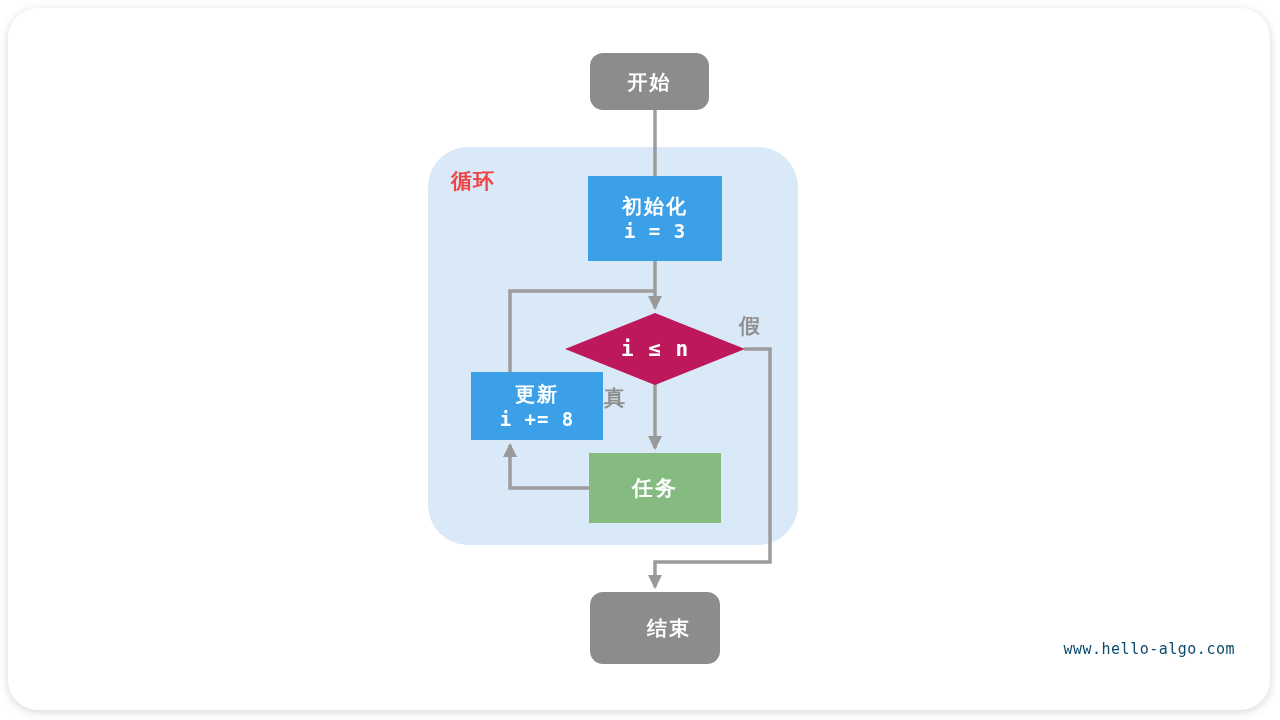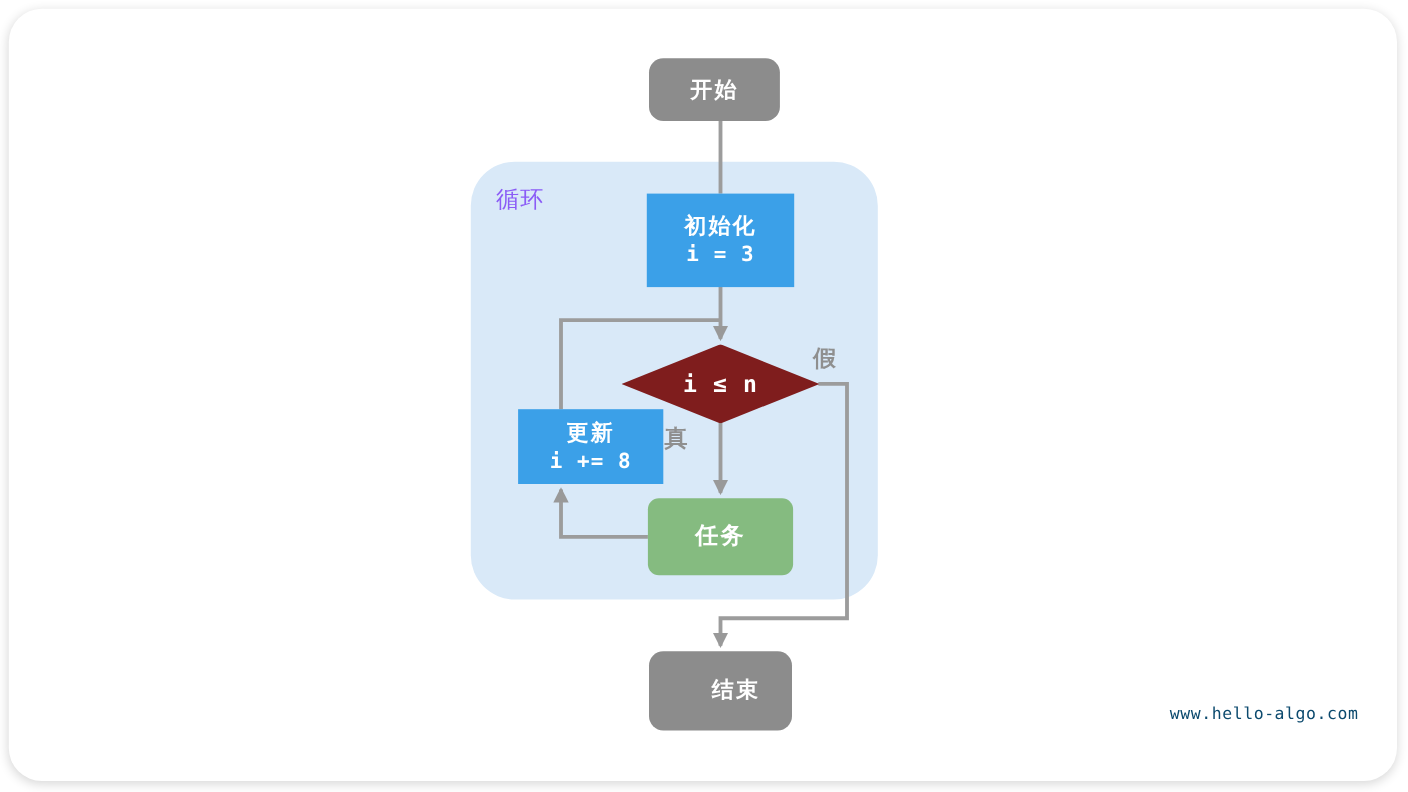--- a/index.html
+++ b/index.html
@@ -27,23 +27,23 @@
   .loop-container {
     position: absolute;
     left: 428px; top: 147px;
     width: 370px; height: 398px;
     background: #d9e9f8;
     border-radius: 40px;
   }
   .loop-label {
     position: absolute;
     left: 451px; top: 167px;
-    color: #8b5cf6;
+    color: #ef4444;
     font-size: 21px;
-    font-weight: 400;
+    font-weight: 700;
     letter-spacing: 1px;
   }
   .connectors {
     position: absolute;
     left: 0; top: 0;
     width: 1280px; height: 720px;
   }
   .node {
     position: absolute;
     display: flex;
@@ -73,27 +73,26 @@
   }
   .node-start { left: 590px; top: 53px;  width: 119px; height: 57px; }
   .node-end   { left: 590px; top: 592px; width: 130px; height: 72px; padding-left: 28px; }
   .process { background: #3ba0e8; }
   .node-init   { left: 588px; top: 176px; width: 134px; height: 85px; }
   .node-update { left: 444px; top: 372px; width: 132px; height: 68px; margin-left: 27px; }
   .node-task {
     left: 589px; top: 453px;
     width: 132px; height: 70px;
     background: #85bb80;
-    border-radius: 10px;
   }
   .node-task .cjk { font-size: 21px; }
   .node-decision {
     left: 565px; top: 313px;
     width: 180px; height: 72px;
-    background: #7f1d1d;
+    background: #be185d;
     clip-path: polygon(50% 0%, 100% 50%, 50% 100%, 0% 50%);
   }
   .node-decision .code { font-size: 21px; }
   .branch-label {
     position: absolute;
     color: #8f8f8f;
     font-size: 21px;
     font-weight: 700;
   }
   .branch-true  { left: 604px; top: 384px; }

